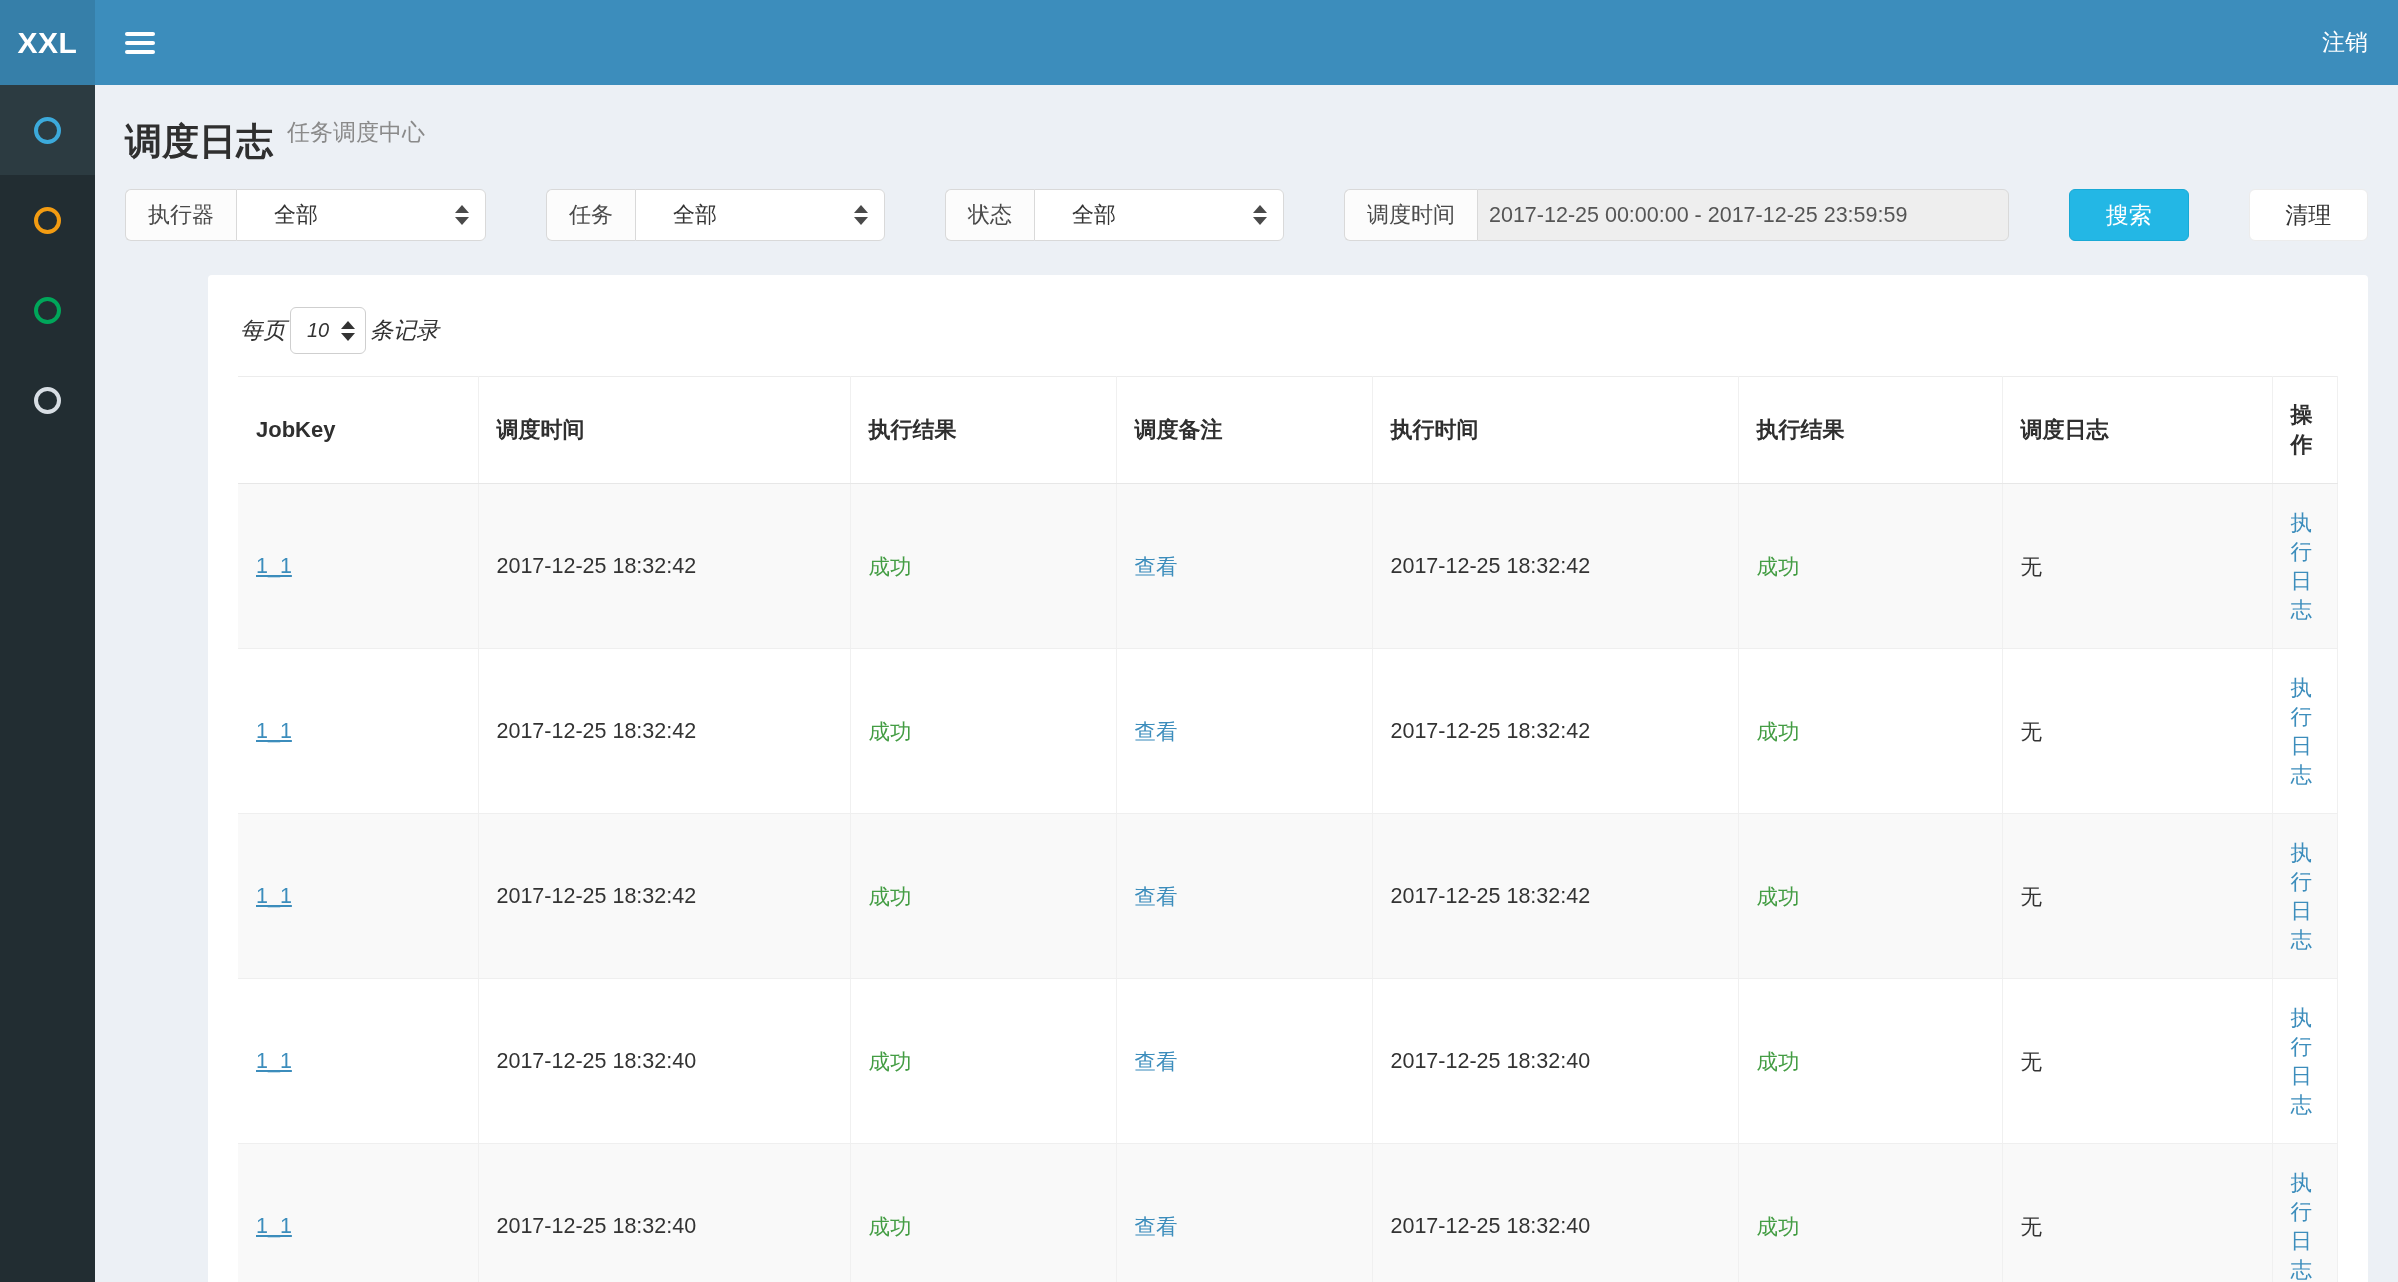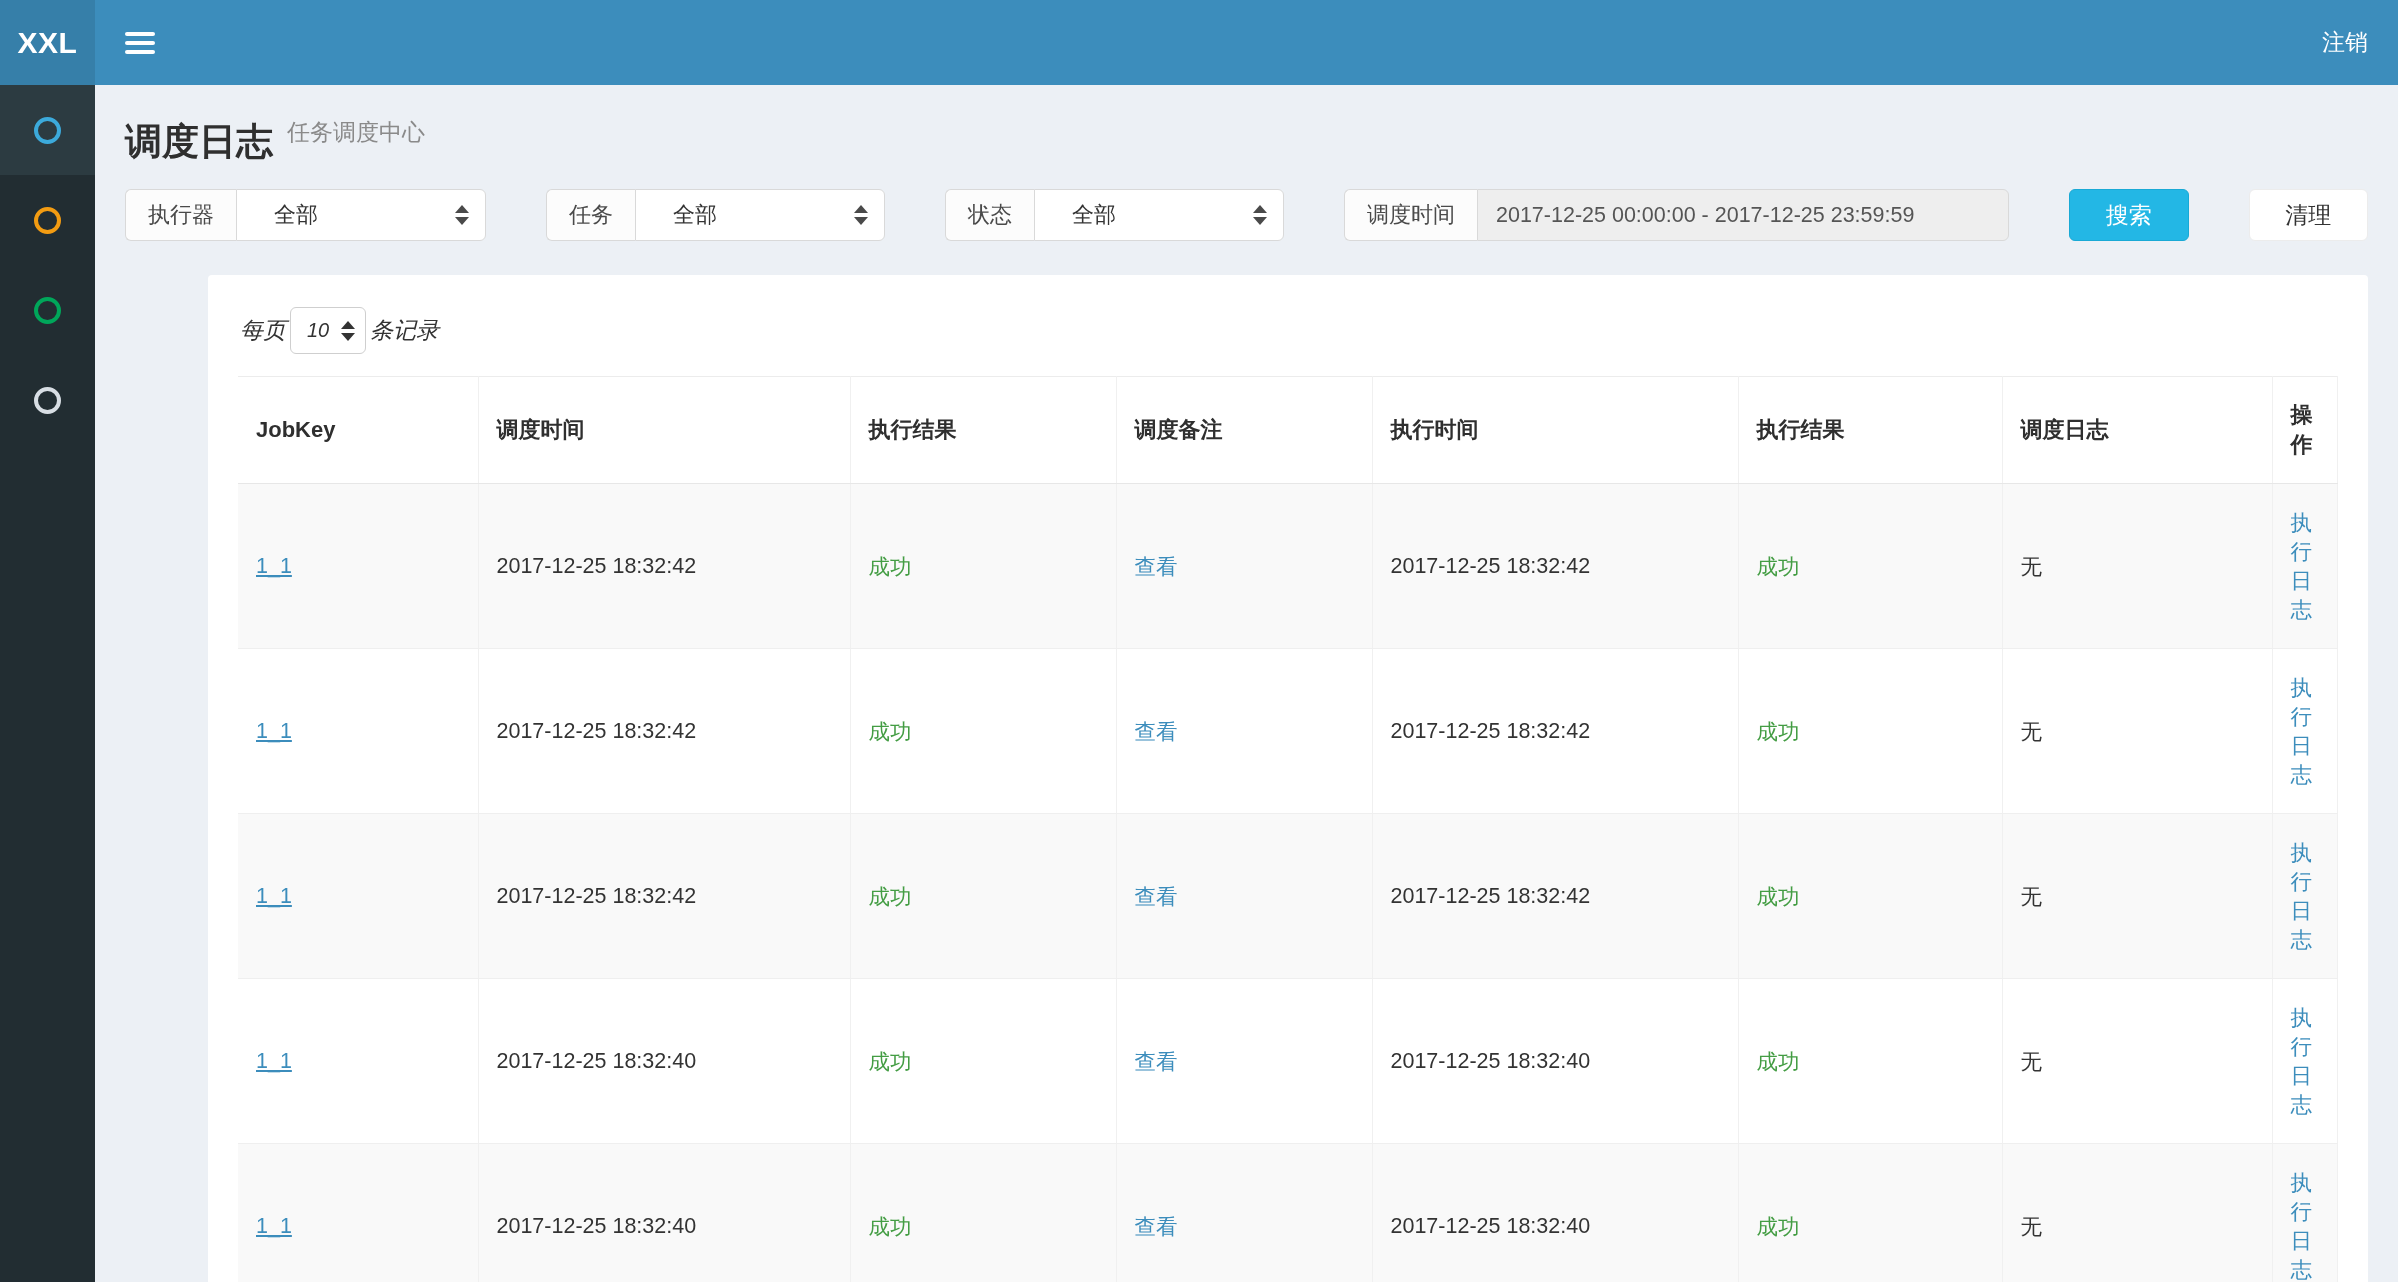--- a/index.html
+++ b/index.html
@@ -34,21 +34,21 @@
 
   
   .filter-row { display:flex; align-items:center; padding:0 30px; gap:60px; height:52px; }
   .fgroup { display:flex; height:52px; }
   .fg-label { background:#fcfcfc; border:1px solid #d9d9d9; border-right:none; border-radius:6px 0 0 6px;
               display:flex; align-items:center; padding:0 22px; color:#4a4a4a; font-size:22px; white-space:nowrap; }
   .fg-select { background:#fff; border:1px solid #d9d9d9; border-radius:0 6px 6px 0; width:250px;
                display:flex; align-items:center; justify-content:space-between; padding:0 16px 0 37px;
                font-size:22px; color:#333; cursor:pointer; }
   .fg-input { background:#eeeeee; border:1px solid #d9d9d9; border-radius:0 6px 6px 0; width:532px;
-              display:flex; align-items:center; padding:0 18px; font-size:21.5px; color:#555; white-space:nowrap; }
+              display:flex; align-items:center; padding:0 11px; font-size:21.5px; color:#555; white-space:nowrap; }
   .updown { display:inline-flex; flex-direction:column; gap:4px; }
   .updown .up   { width:0; height:0; border-left:7px solid transparent; border-right:7px solid transparent; border-bottom:8px solid #4a4a4a; }
   .updown .down { width:0; height:0; border-left:7px solid transparent; border-right:7px solid transparent; border-top:8px solid #4a4a4a; }
   .btn { height:52px; border-radius:6px; font-size:23px; display:flex; align-items:center; justify-content:center;
          width:126px; cursor:pointer; border:1px solid transparent; }
   .btn-search { background:#23b7e5; border-color:#19a9d5; color:#fff; }
   .btn-clear  { background:#ffffff; border-color:#ececec; color:#333; }
 
   
   .panel { position:absolute; left:113px; right:30px; top:190px; bottom:-10px; background:#fff; border-radius:4px;

